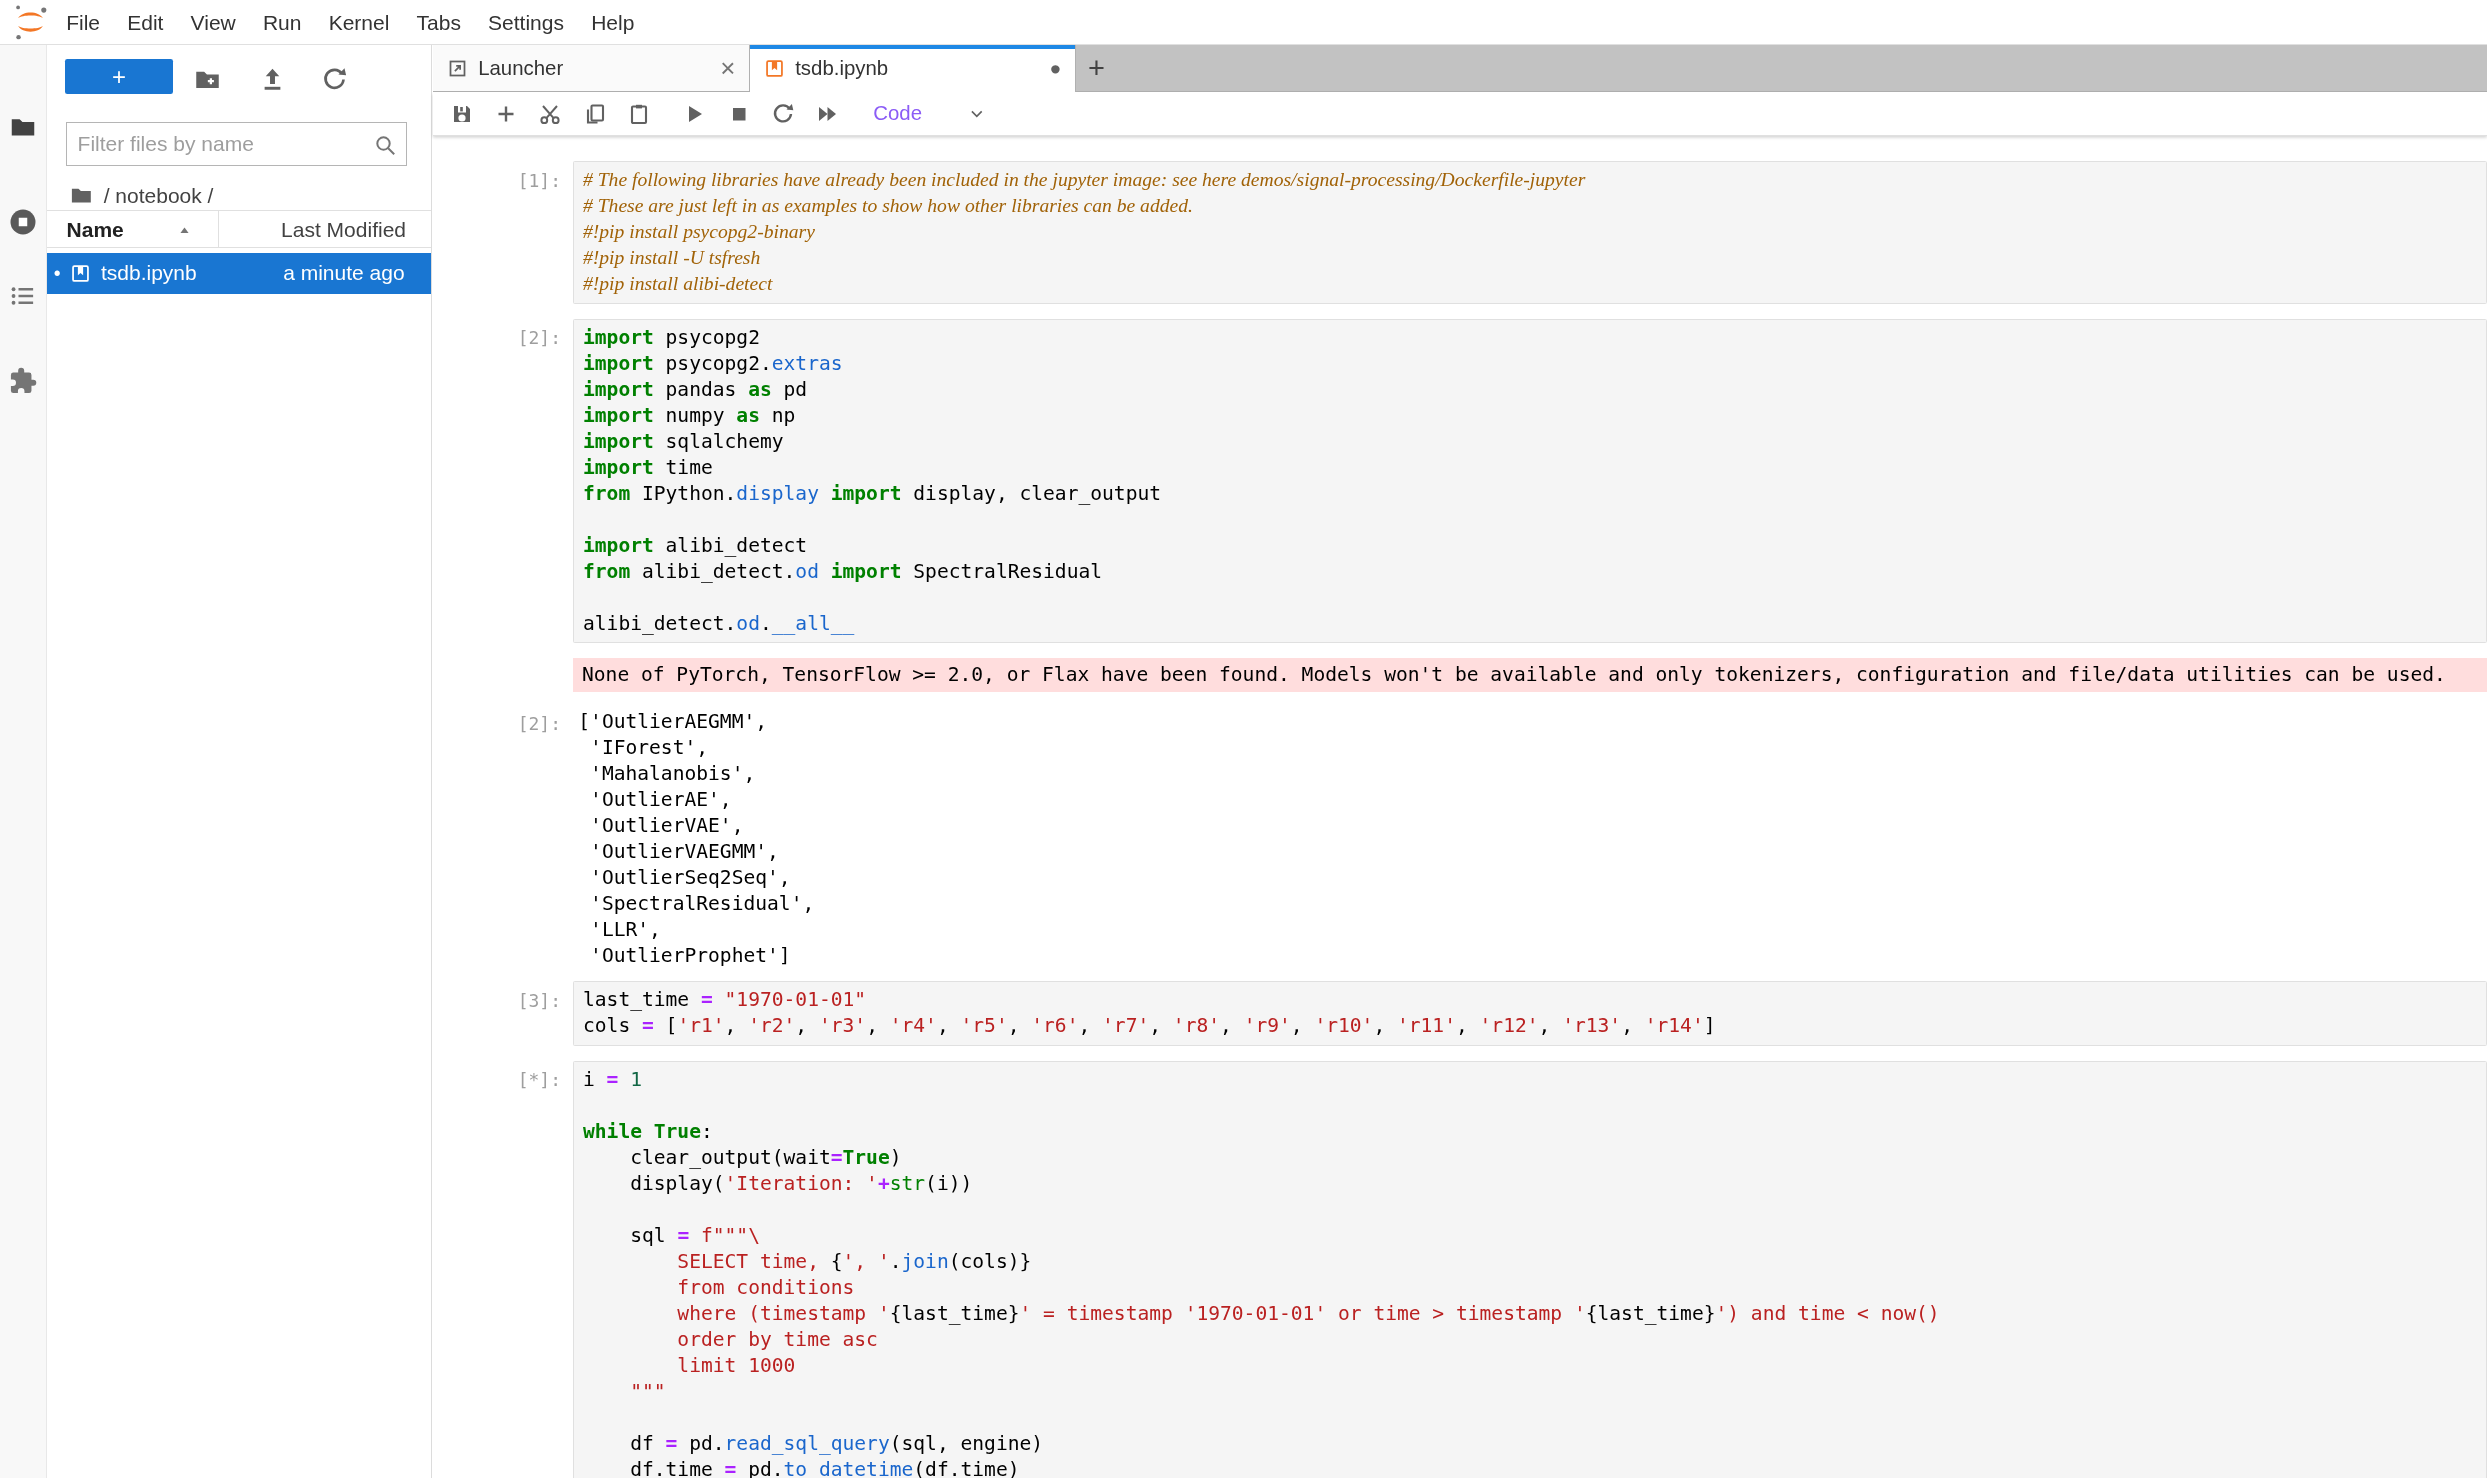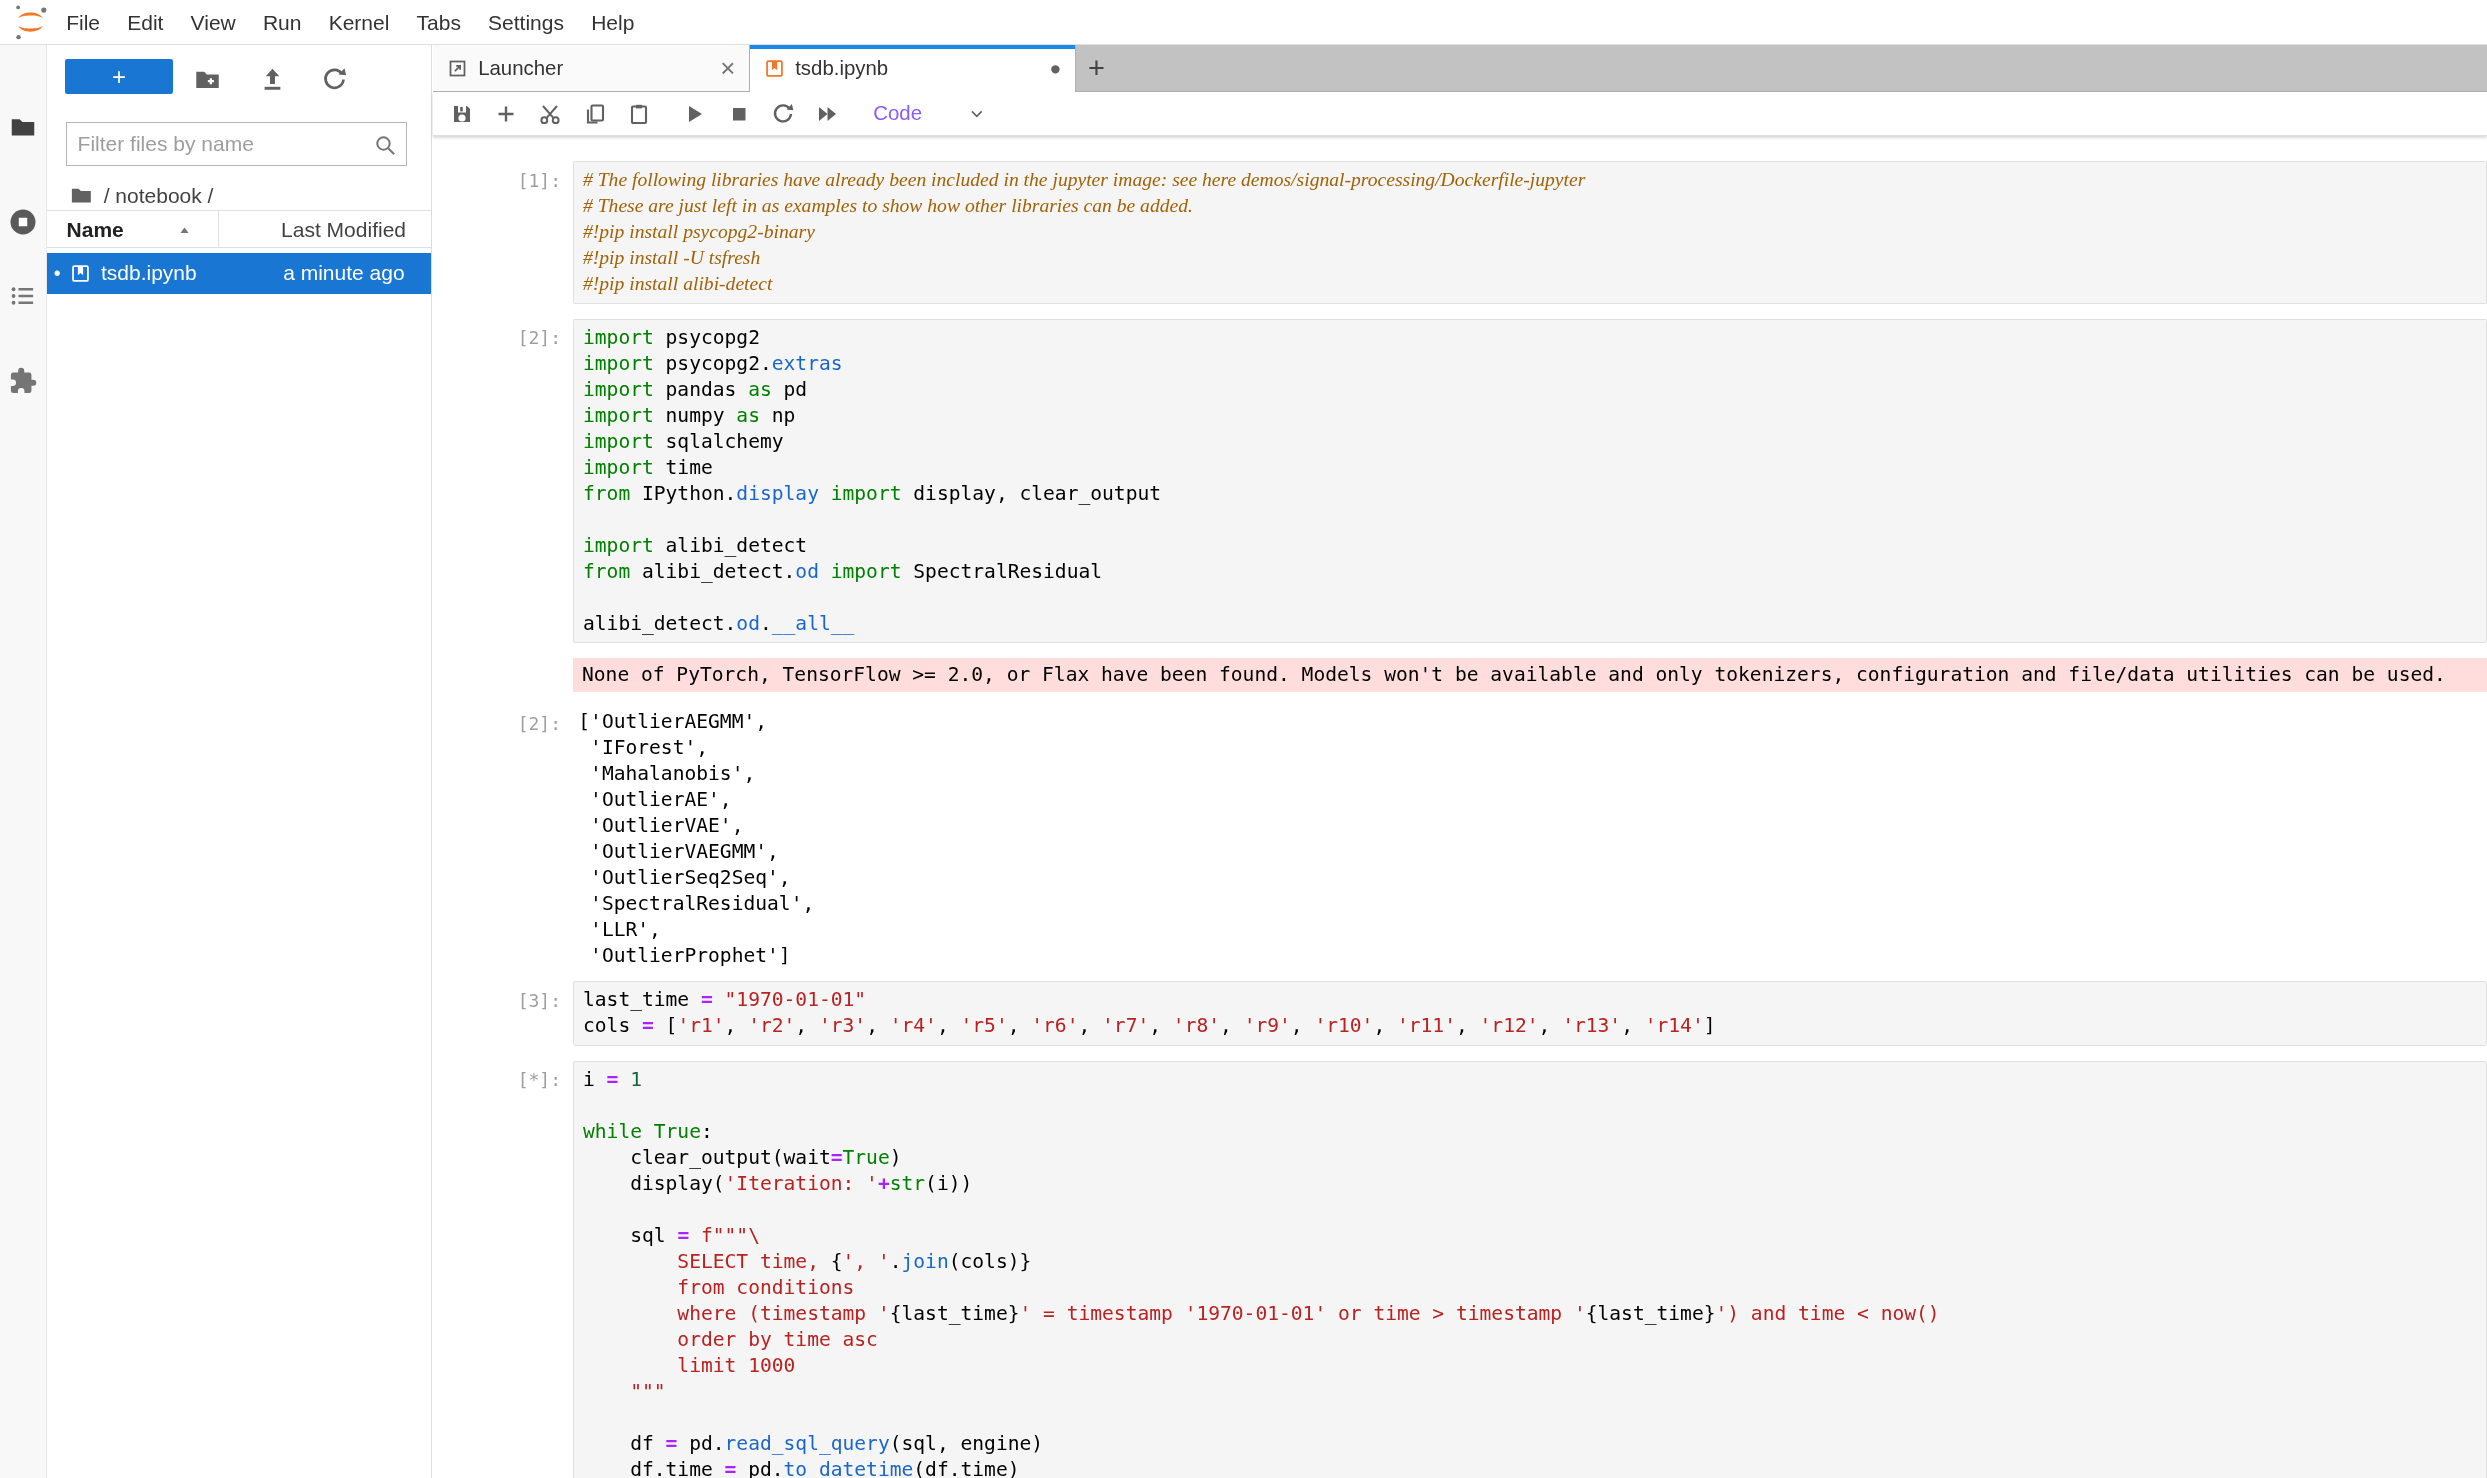--- a/index.html
+++ b/index.html
@@ -70,21 +70,21 @@
   #cells { padding-top:25px; }
   .cellrow { display:flex; margin-bottom:15px; }
   .cellrow.outrow { margin-bottom:12px; }
   .prompt { width:140px; flex:none; text-align:right; padding:6.8px 12px 0 0; color:#9e9e9e;
             font:18px/26px "DejaVu Sans Mono", monospace; white-space:pre; }
   .input { flex:1; min-width:0; background:#f5f5f5; border:0.8px solid #e0e0e0; border-radius:1.5px;
            padding:5.3px 0 5.3px 9px; overflow:hidden; }
   .outputtext { flex:1; min-width:0; padding:5.3px 0 0 5.3px; overflow:hidden; }
   .stderr { flex:1; min-width:0; background:#ffdddd; padding:3.8px 0 3.8px 9px; overflow:hidden; }
   .line { font:19.6px/26px "DejaVu Sans Mono", monospace; white-space:pre; min-height:26px; color:#000; }
-  .tok-kw { color:#008000; font-weight:normal; }
+  .tok-kw { color:#008000; font-weight:bold; }
   .tok-bi { color:#008000; }
   .tok-cm { color:#a16207; font-style:italic;font-family:Liberation Serif, serif; }
   .tok-st { color:#ba2121; }
   .tok-op { color:#aa22ff; font-weight:bold; }
   .tok-pr { color:#1a66cc; }
   .tok-nm { color:#116644; }
   .tok-pl { color:#000; }
   svg { display:block; }
 </style>
 </head>

